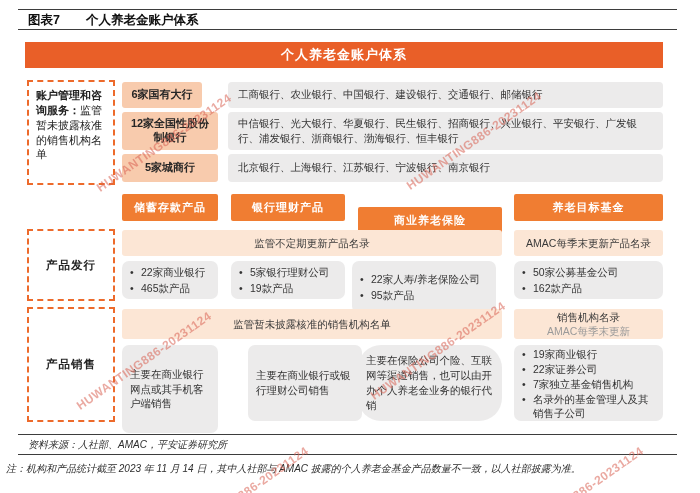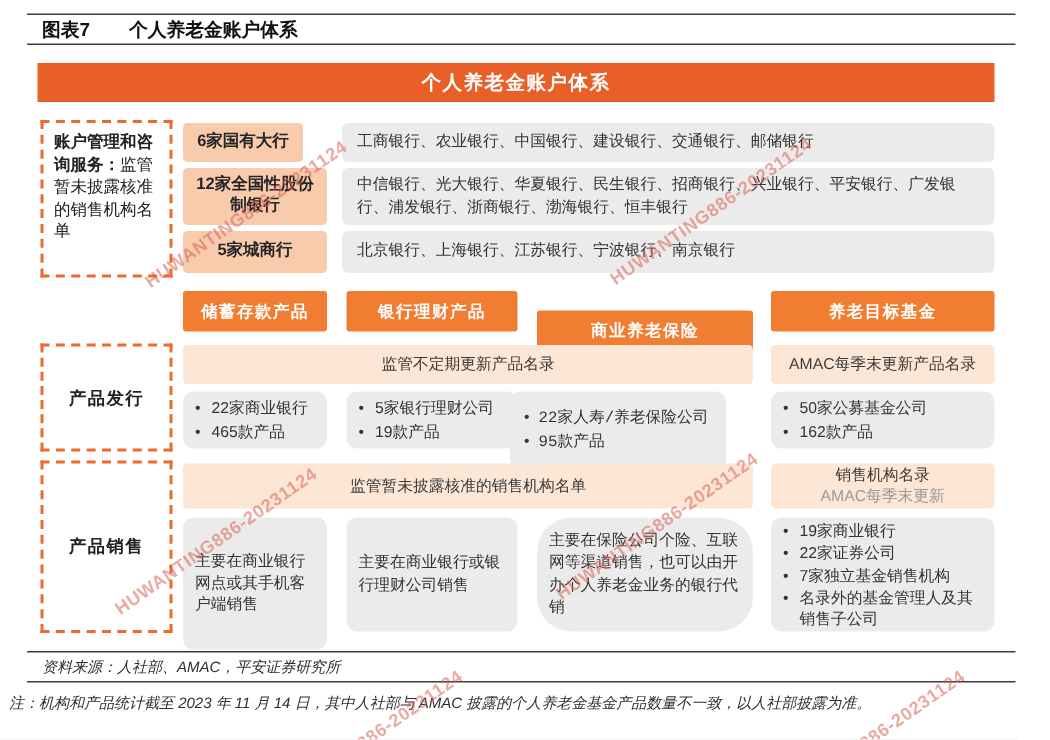--- a/index.html
+++ b/index.html
@@ -105,42 +105,42 @@
       <li>22家商业银行</li>
       <li>465款产品</li>
     </ul>
   </div>
   <div class="abs gcell" style="left:231px; top:261px; width:114px; height:38px;">
     <ul class="bullets">
       <li>5家银行理财公司</li>
       <li>19款产品</li>
     </ul>
   </div>
-  <div class="abs gcell" style="left:340px; top:261px; width:144px; height:52px;font-family:Liberation Mono, monospace;">
+  <div class="abs gcell" style="left:352px; top:261px; width:144px; height:52px;">
     <ul class="bullets">
       <li>22家人寿/养老保险公司</li>
       <li>95款产品</li>
     </ul>
   </div>
   <div class="abs gcell" style="left:514px; top:261px; width:149px; height:38px;">
     <ul class="bullets">
       <li>50家公募基金公司</li>
       <li>162款产品</li>
     </ul>
   </div>
 
   <div class="abs rowlabel" style="left:27px; top:307px; width:88px; height:115px;">产品销售</div>
   <div class="abs band" style="left:122px; top:309px; width:380px; height:30px;">监管暂未披露核准的销售机构名单</div>
   <div class="abs band" style="left:514px; top:309px; width:149px; height:30px;">
     <span>销售机构名录</span>
     <span class="sub">AMAC每季末更新</span>
   </div>
 
   <div class="abs gcell" style="left:122px; top:345px; width:96px; height:88px;">主要在商业银行网点或其手机客户端销售</div>
-  <div class="abs gcell" style="left:231px; top:345px; width:114px; height:76px;">主要在商业银行或银行理财公司销售</div>
+  <div class="abs gcell" style="left:248px; top:345px; width:114px; height:76px;">主要在商业银行或银行理财公司销售</div>
   <div class="abs gcell" style="left:358px; top:345px; width:144px; height:76px;border-radius:23px;">主要在保险公司个险、互联网等渠道销售，也可以由开办个人养老金业务的银行代销</div>
   <div class="abs gcell" style="left:514px; top:345px; width:149px; height:76px; line-height:14px;">
     <ul class="bullets">
       <li>19家商业银行</li>
       <li>22家证券公司</li>
       <li>7家独立基金销售机构</li>
       <li>名录外的基金管理人及其销售子公司</li>
     </ul>
   </div>
 

